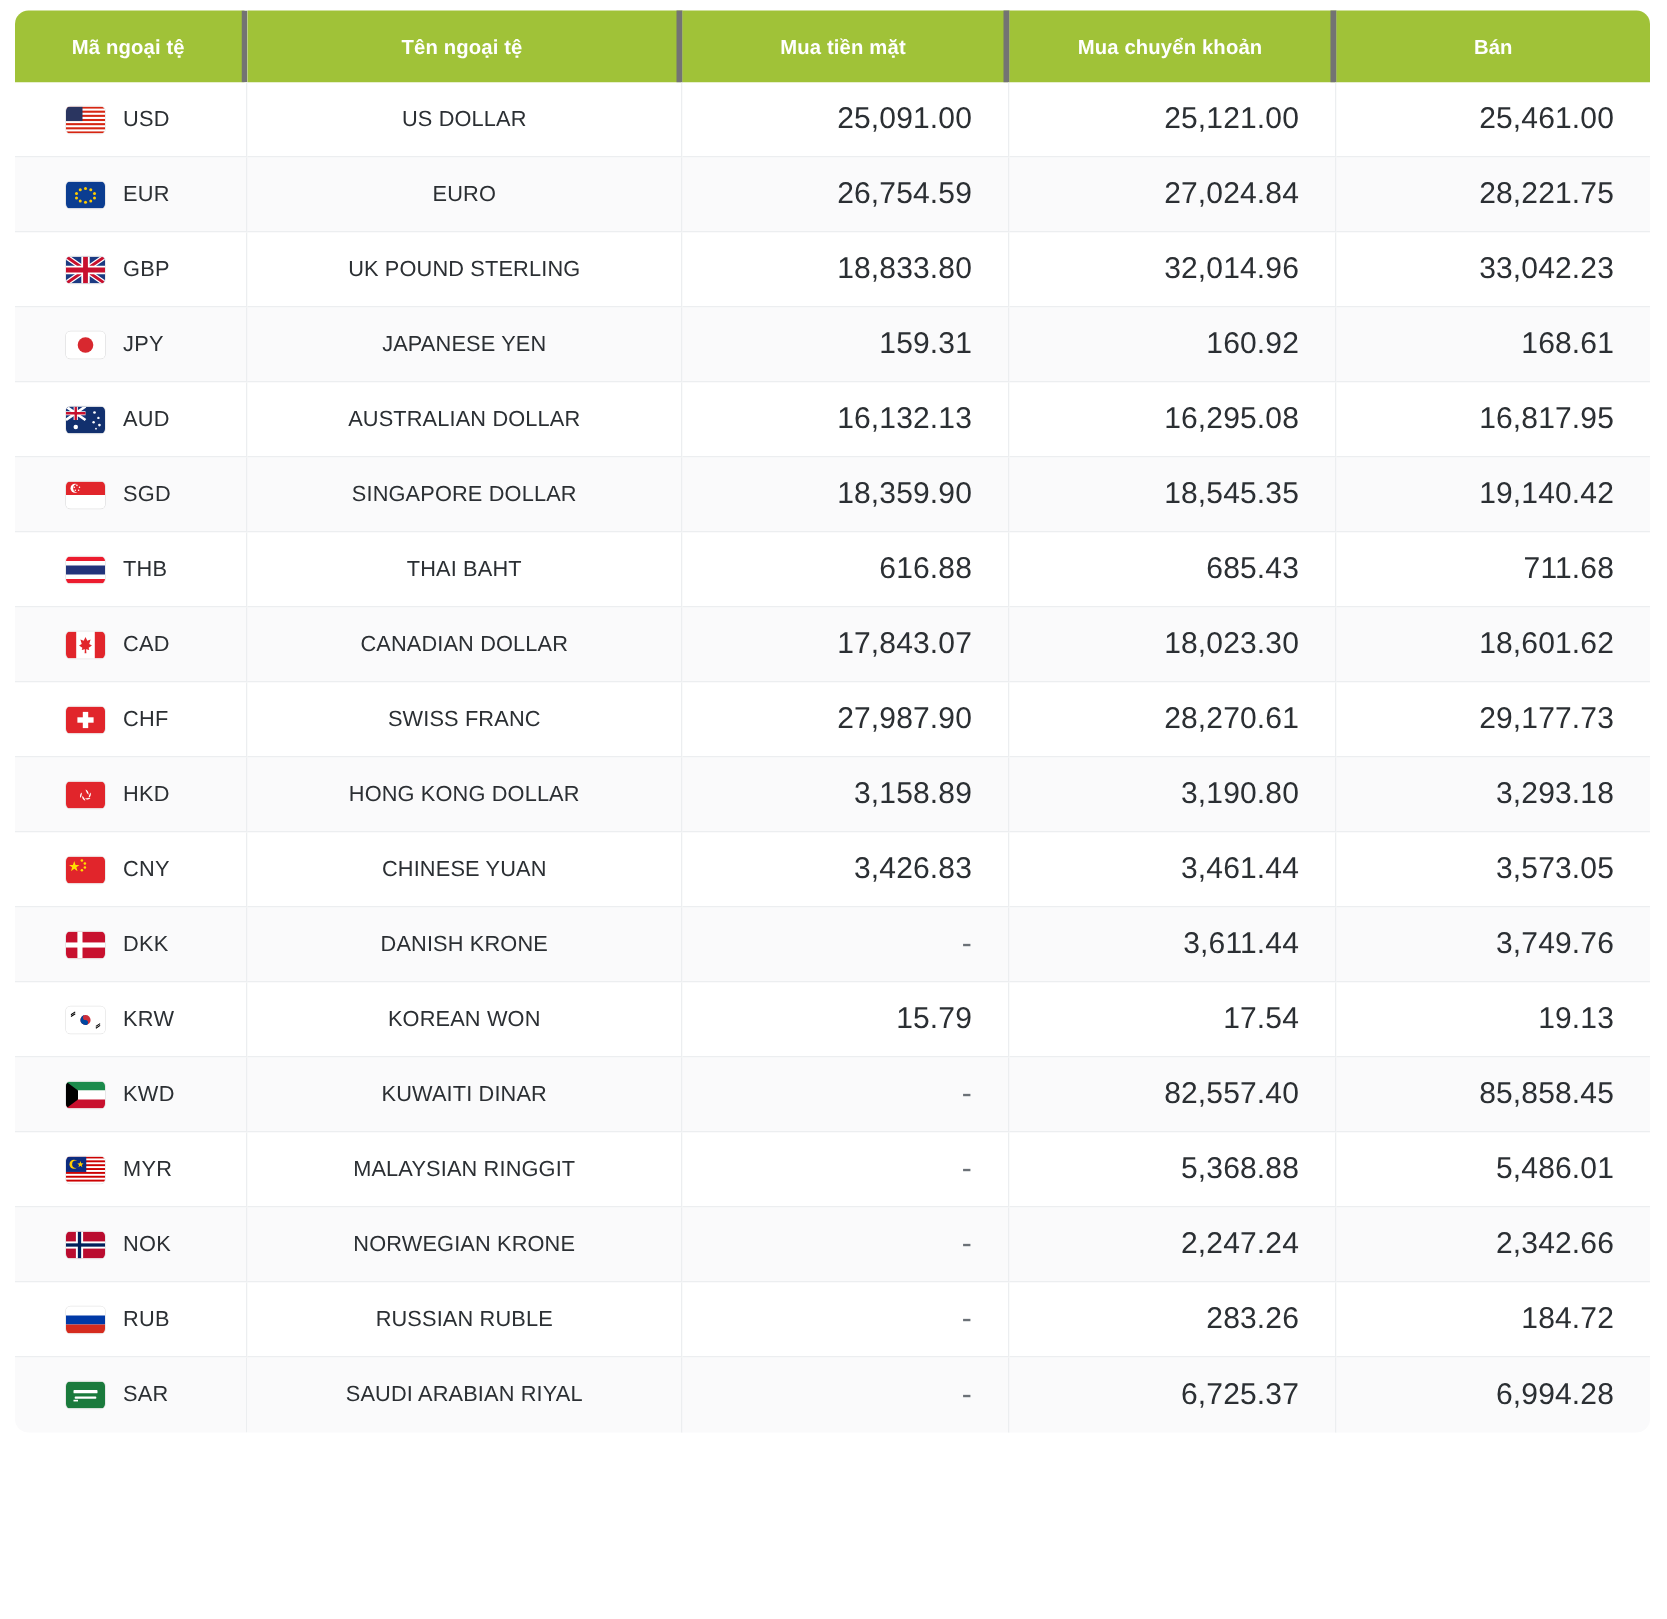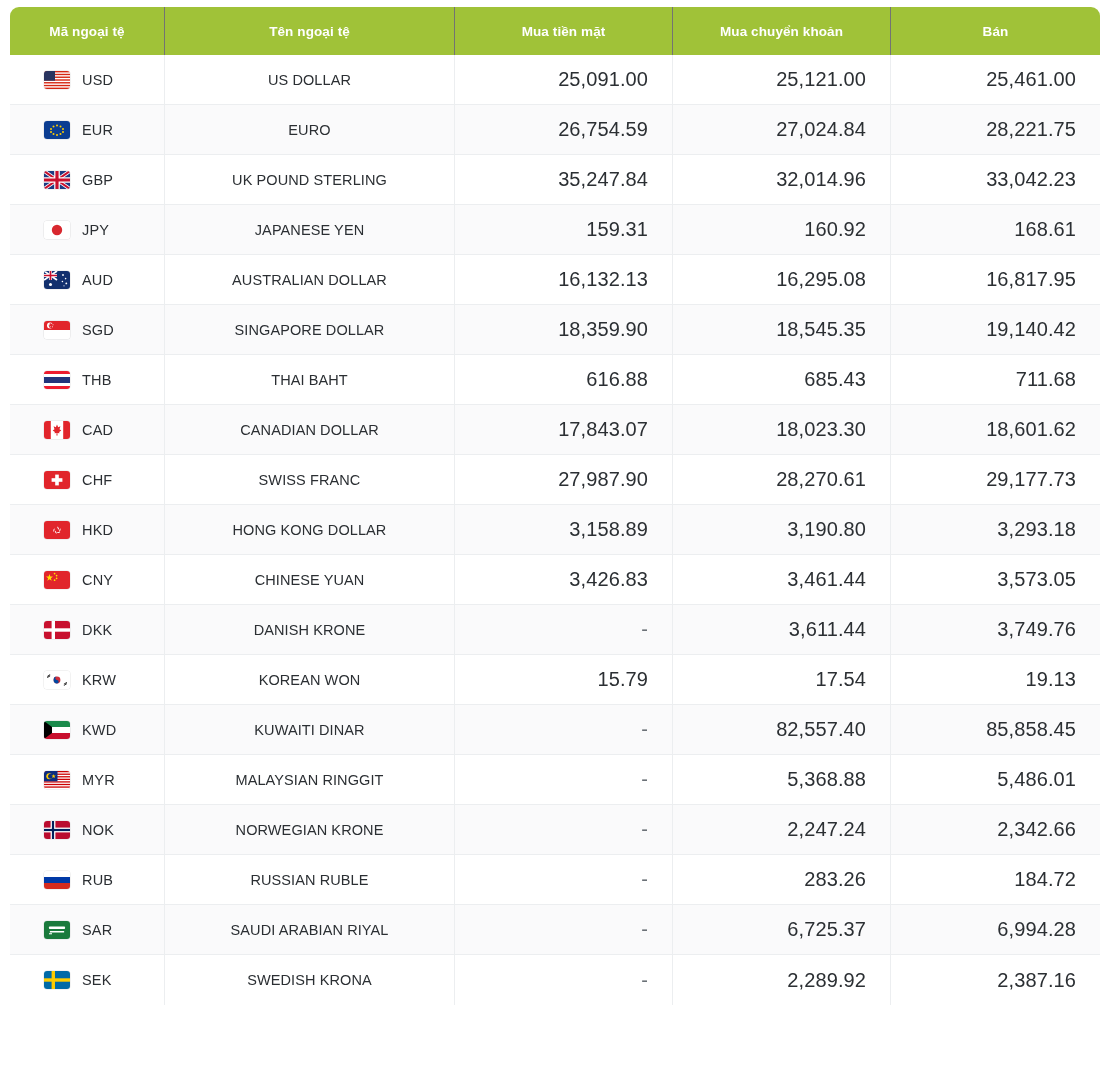--- a/index.html
+++ b/index.html
@@ -31,21 +31,21 @@
   thead tr th {
     background: #a0c238;
     color: #ffffff;
     font-size: 13.5px;
     font-weight: 700;
     letter-spacing: .1px;
     height: 48px;
     padding: 0 18px;
     text-align: center;
     vertical-align: middle;
-    border-right: 1px solid #737373;
+    border-right: 4px solid #737373;
     white-space: nowrap;
   }
   thead tr th:last-child { border-right: none; }
   thead tr th:first-child { border-top-left-radius: 9px; }
   thead tr th:last-child  { border-top-right-radius: 9px; }
 
   
   tbody tr td {
     height: 50px;
     font-size: 14.5px;
@@ -202,21 +202,21 @@
                   <path d="M0 0 L26 18 M26 0 L0 18" stroke="#fff" stroke-width="3.6"></path>
                   <path d="M0 0 L26 18 M26 0 L0 18" stroke="#c8102e" stroke-width="2"></path>
                   <path d="M13 0 V18 M0 9 H26" stroke="#fff" stroke-width="5.6"></path>
                   <path d="M13 0 V18 M0 9 H26" stroke="#c8102e" stroke-width="3.2"></path>
                 </svg>
               </span>
               <span class="ccy-code">GBP</span>
             </div>
           </td>
           <td class="name-cell">UK POUND STERLING</td>
-          <td class="num-cell">35,247.84</td>
+          <td class="num-cell">18,833.80</td>
           <td class="num-cell">32,014.96</td>
           <td class="num-cell">33,042.23</td>
         </tr>
         <tr>
           <td class="code-cell">
             <div class="code-inner">
               <span class="flag">
                 <svg viewBox="0 0 26 18">
                   <rect width="26" height="18" fill="#fff"></rect>
                   <circle cx="13" cy="9" r="5.2" fill="#d8282f"></circle>
@@ -526,33 +526,15 @@
                 </svg>
               </span>
               <span class="ccy-code">SAR</span>
             </div>
           </td>
           <td class="name-cell">SAUDI ARABIAN RIYAL</td>
           <td class="num-cell dash">-</td>
           <td class="num-cell">6,725.37</td>
           <td class="num-cell">6,994.28</td>
         </tr>
-        <tr>
-          <td class="code-cell">
-            <div class="code-inner">
-              <span class="flag">
-                <svg viewBox="0 0 26 18">
-                  <rect width="26" height="18" fill="#006aa7"></rect>
-                  <rect x="7.6" width="3.4" height="18" fill="#fecc00"></rect>
-                  <rect y="7.3" width="26" height="3.4" fill="#fecc00"></rect>
-                </svg>
-              </span>
-              <span class="ccy-code">SEK</span>
-            </div>
-          </td>
-          <td class="name-cell">SWEDISH KRONA</td>
-          <td class="num-cell dash">-</td>
-          <td class="num-cell">2,289.92</td>
-          <td class="num-cell">2,387.16</td>
-        </tr>
       </tbody>
   </table>
 </div>
 
 </body></html>

